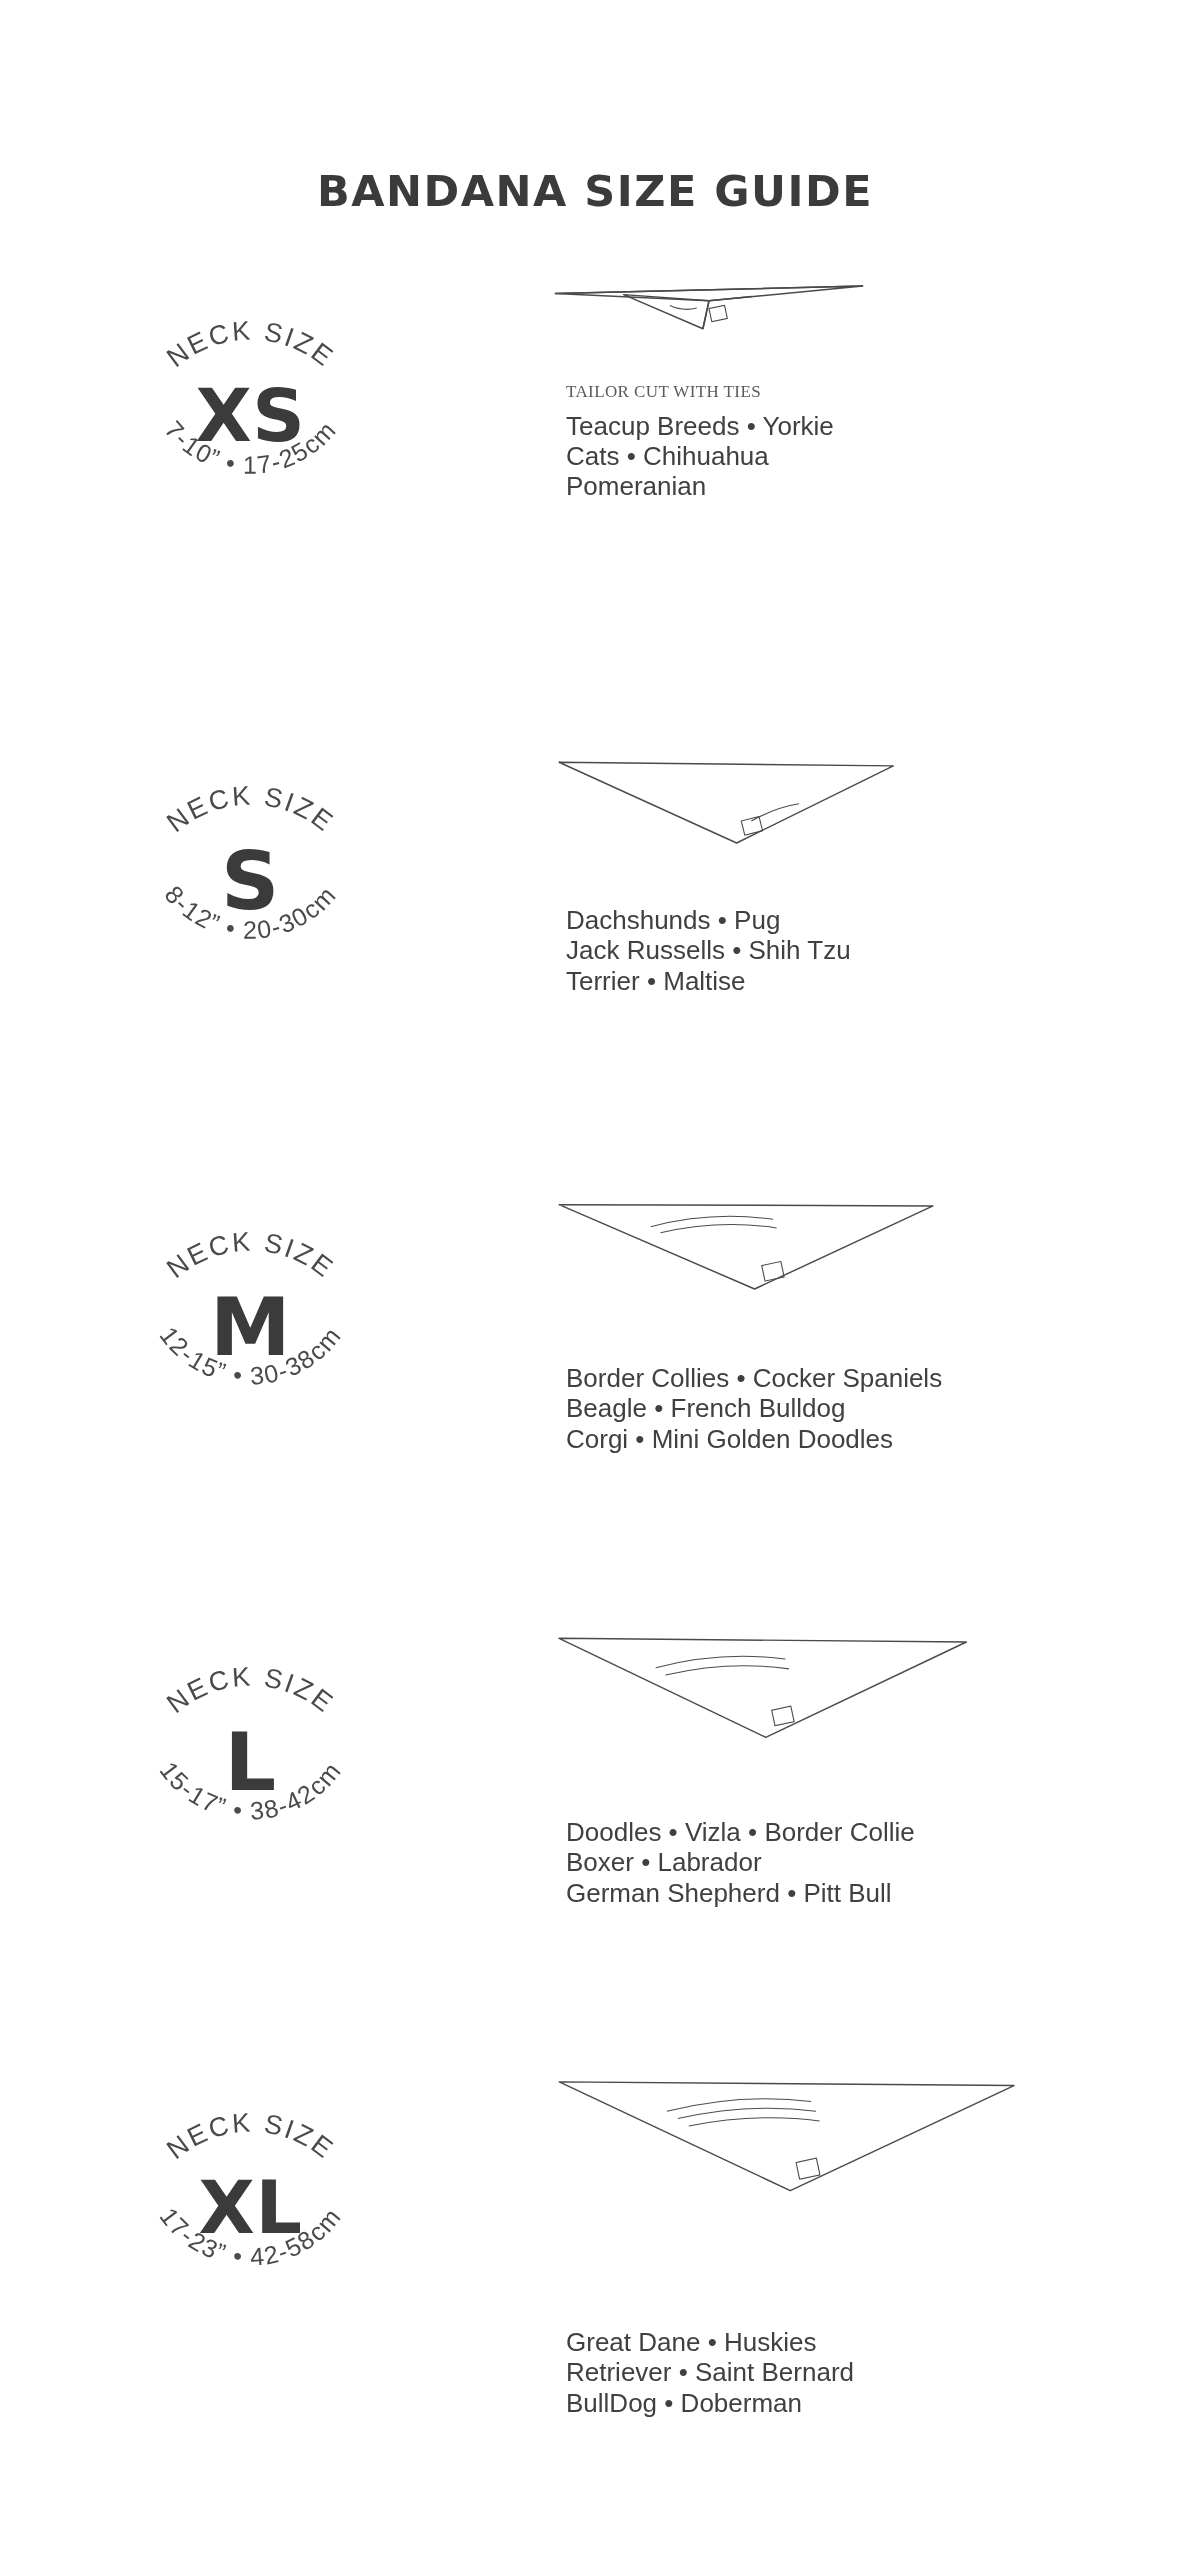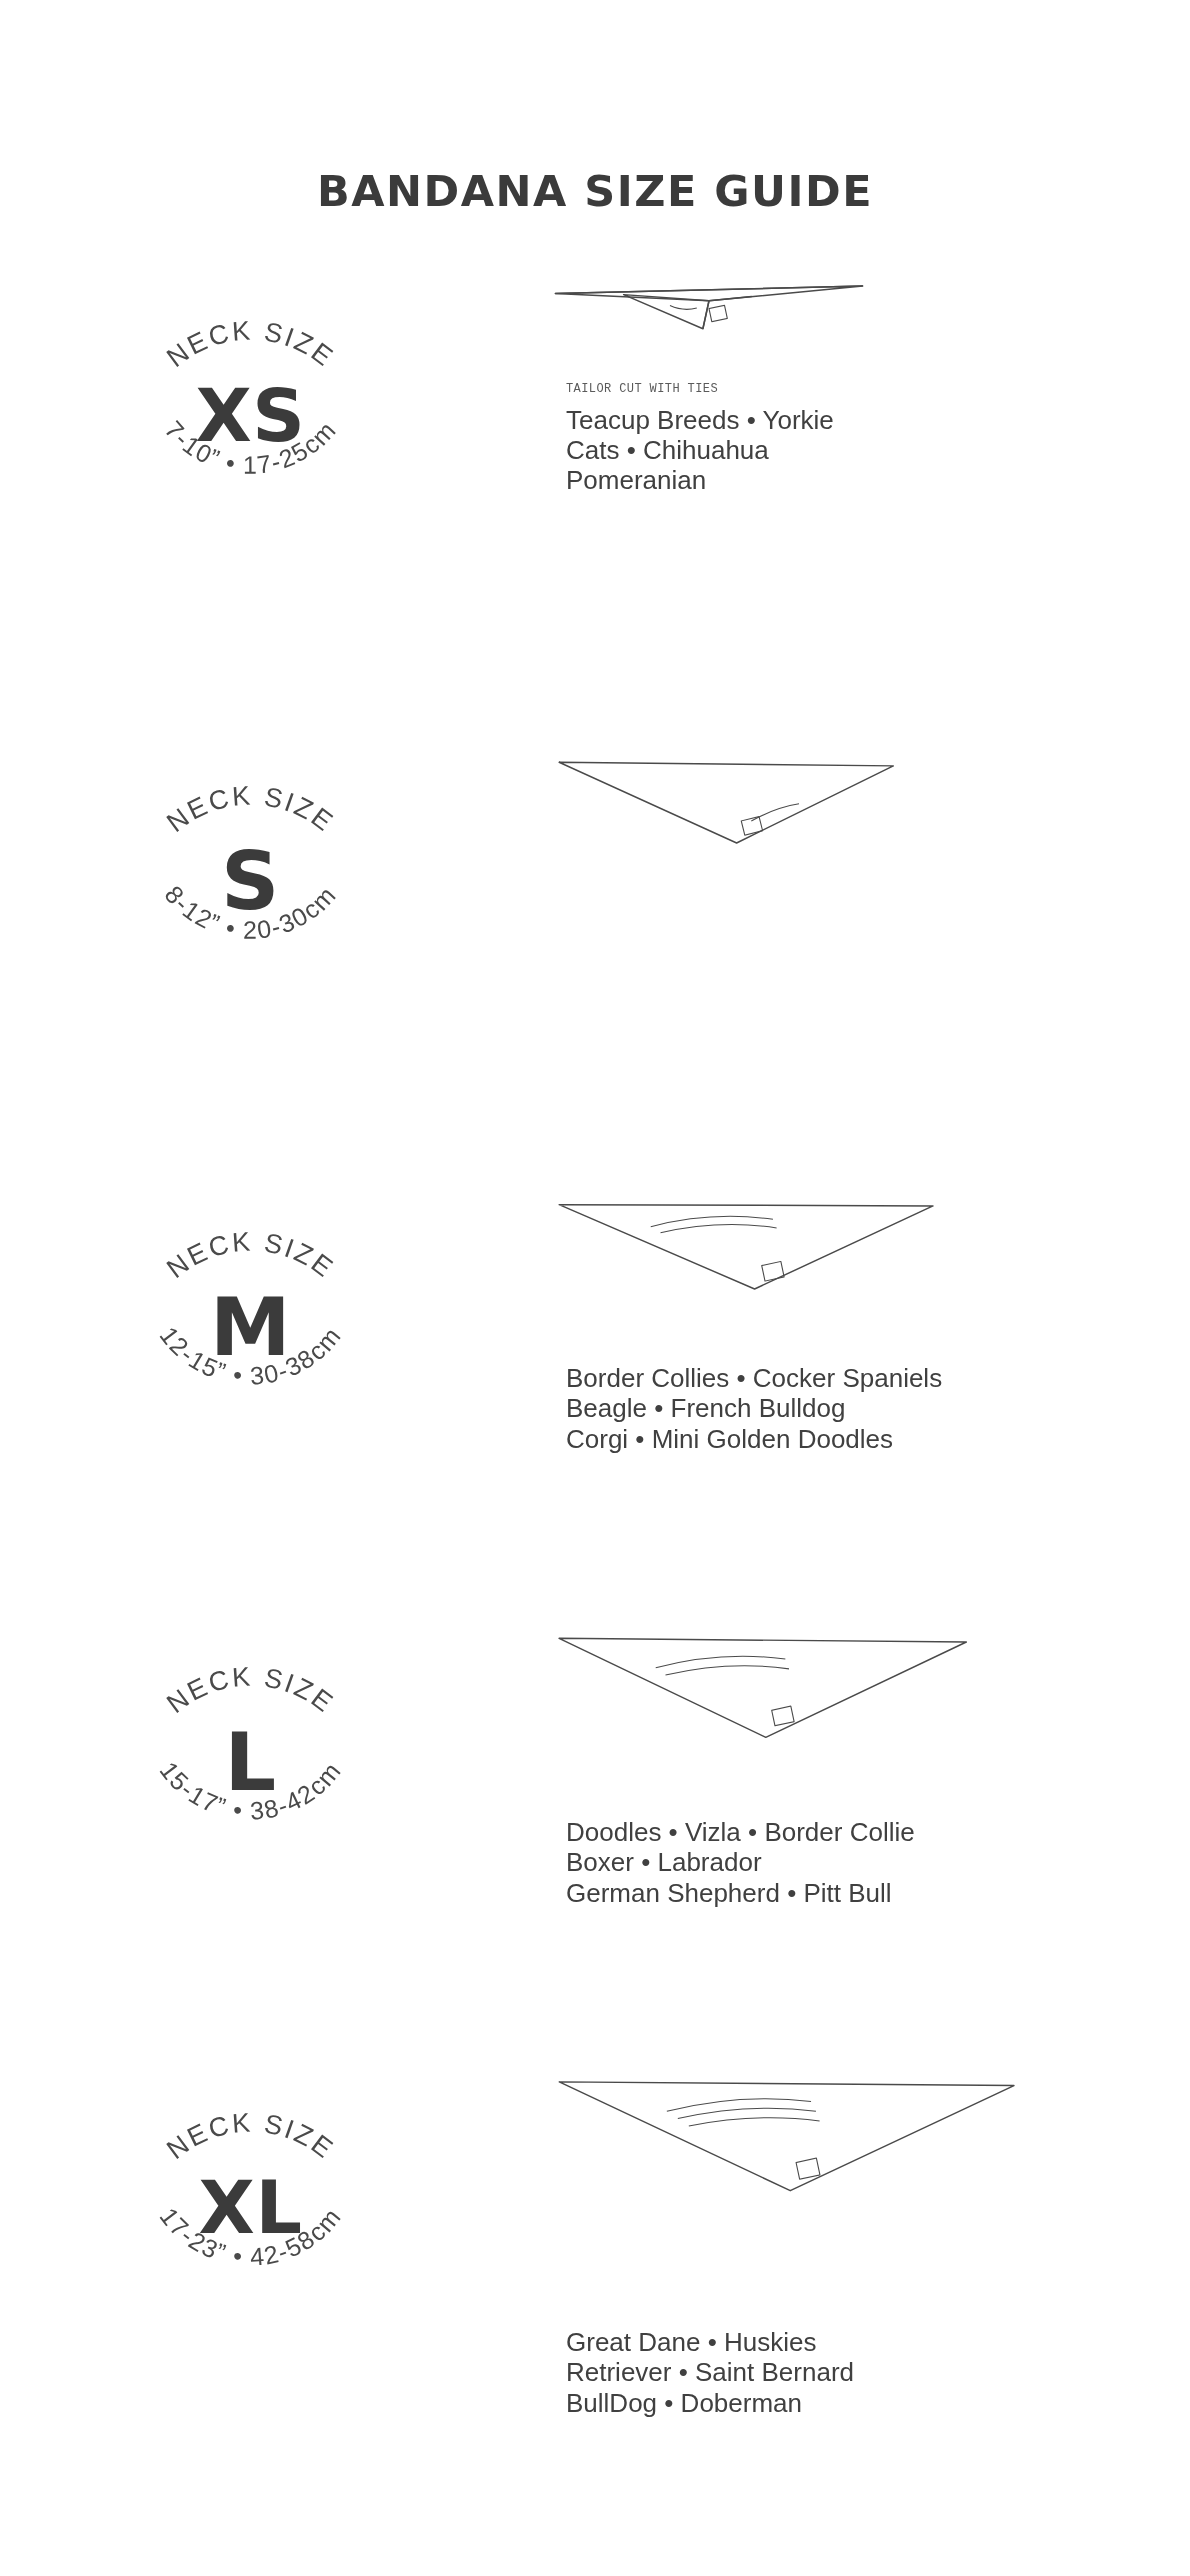--- a/index.html
+++ b/index.html
@@ -88,25 +88,25 @@
     top: -12.2px;
   }
   .bandana svg { display: block; }
 
   
   .breeds {
     position: absolute;
     left: 566px;
   }
   .breeds .kicker {
-    font-size: 12px;
+    font-size: 17px;
     letter-spacing: 0.4px;
     color: #5a5a5a;
     margin-bottom: 8.6px;
-    font-family: Liberation Mono, monospace;
+    font-family: Liberation Serif, serif;
   }
   .breeds .line {
     font-size: 26px;
     line-height: 1.17;
     color: #404040;
     font-family: "Liberation Sans", sans-serif;
     white-space: nowrap;
   }
 </style>
 </head>
@@ -176,20 +176,25 @@
     <div class="bandana" style="left:553px; top:0px;">
       <svg width="355" height="135" viewBox="0 0 580 220">
         <g fill="none" stroke="#4a4a4a" stroke-width="2.4" stroke-linejoin="round">
           <path d="M10,36 L556,42 L300,168 Z"></path>
           <path d="M324,132 q40,-22 78,-28" stroke-width="1.8"></path>
           <rect x="310" y="128" width="30" height="24" transform="rotate(-14 325 140)" stroke-width="1.8"></rect>
         </g>
       </svg>
     </div>
 
+    <div class="breeds" style="top:165px;">
+      <div class="line">Dachshunds • Pug</div>
+      <div class="line">Jack Russells • Shih Tzu</div>
+      <div class="line">Terrier • Maltise</div>
+    </div>
   </div>
 
   <div class="row r2">
 
     <div class="badge">
       <svg width="281" height="281" viewBox="0 0 460 460" aria-hidden="true">
         <defs>
           <path id="arcTop2" d="M 52,250 A 182,182 0 0 1 408,250" fill="none"></path>
           <path id="arcBot2" d="M 58,198 A 180,180 0 0 0 402,198" fill="none"></path>
         </defs>

